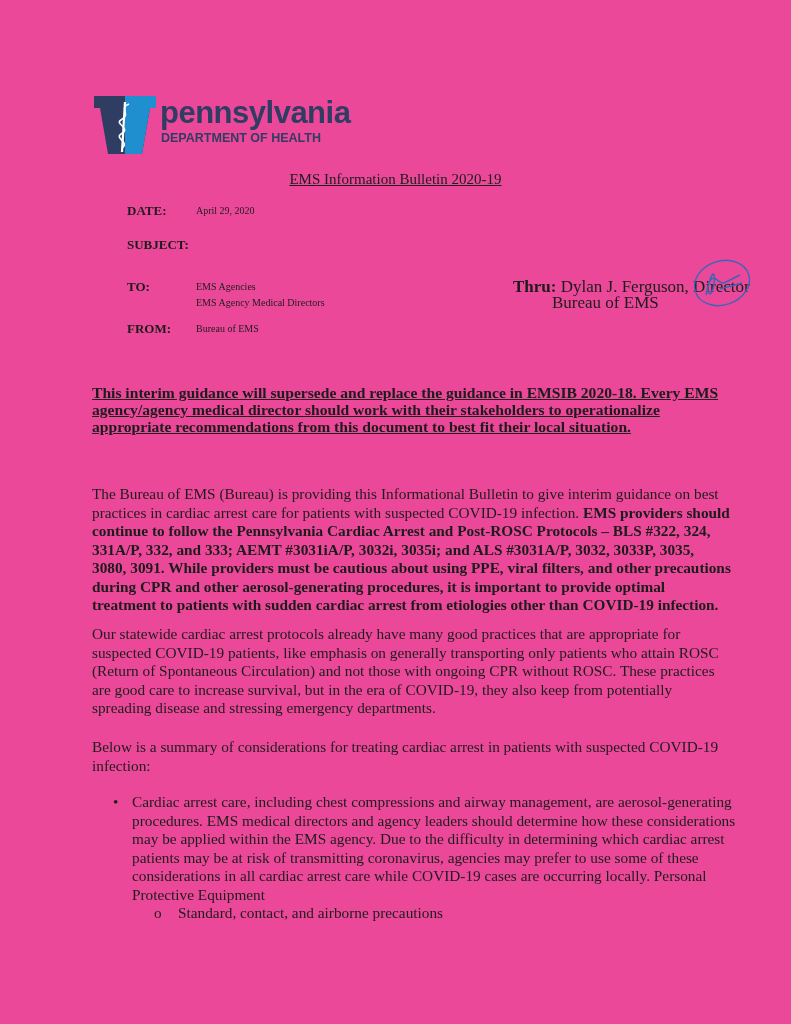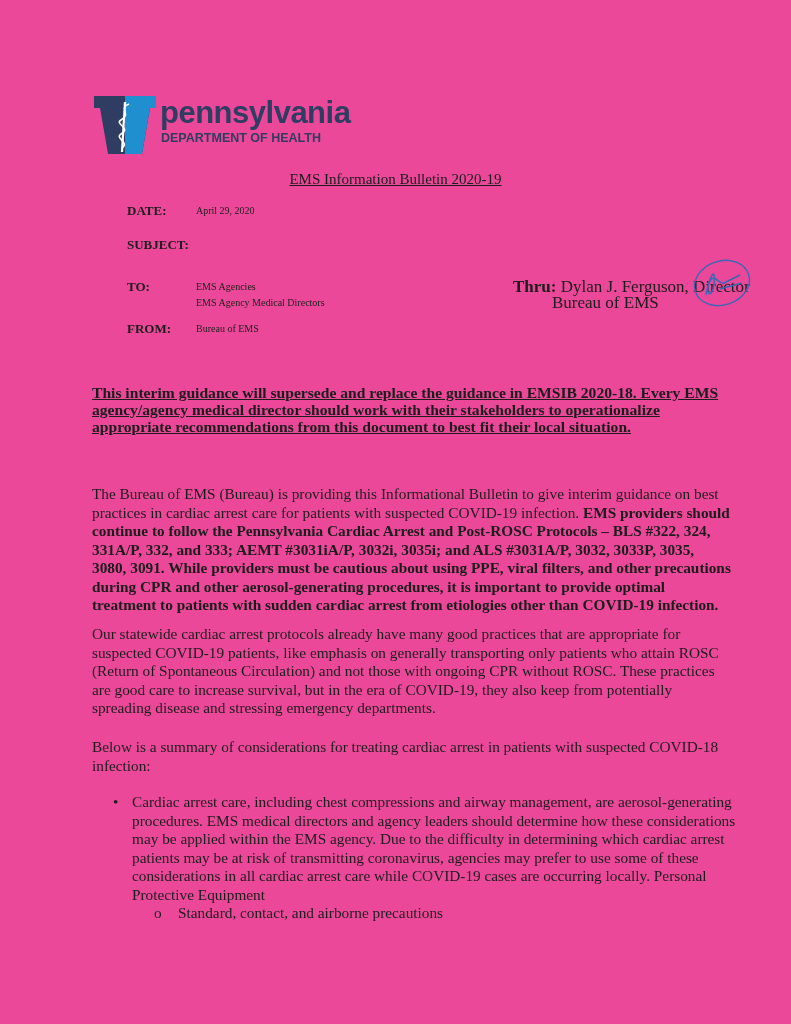--- a/index.html
+++ b/index.html
@@ -86,21 +86,21 @@
   </div>
 
   <div class="notice">This interim guidance will supersede and replace the guidance in EMSIB 2020-18. Every EMS agency/agency medical director should work with their stakeholders to operationalize appropriate recommendations from this document to best fit their local situation.</div>
 
   <div class="para" style="top:485px">
     <span>The Bureau of EMS (Bureau) is providing this Informational Bulletin to give interim guidance on best practices in cardiac arrest care for patients with suspected COVID-19 infection. </span><b>EMS providers should continue to follow the Pennsylvania Cardiac Arrest and Post-ROSC Protocols – BLS #322, 324, 331A/P, 332, and 333; AEMT #3031iA/P, 3032i, 3035i; and ALS #3031A/P, 3032, 3033P, 3035, 3080, 3091. While providers must be cautious about using PPE, viral filters, and other precautions during CPR and other aerosol-generating procedures, it is important to provide optimal treatment to patients with sudden cardiac arrest from etiologies other than COVID-19 infection.</b>
   </div>
 
   <div class="para" style="top:625px">Our statewide cardiac arrest protocols already have many good practices that are appropriate for suspected COVID-19 patients, like emphasis on generally transporting only patients who attain ROSC (Return of Spontaneous Circulation) and not those with ongoing CPR without ROSC. These practices are good care to increase survival, but in the era of COVID-19, they also keep from potentially spreading disease and stressing emergency departments.</div>
 
-  <div class="para" style="top:738px">Below is a summary of considerations for treating cardiac arrest in patients with suspected COVID-18 infection:</div>
+  <div class="para" style="top:738px">Below is a summary of considerations for treating cardiac arrest in patients with suspected COVID-19 infection:</div>
 
   <div class="bullets">
     <div class="bullet">
       <span class="dot">•</span>
       <span>Cardiac arrest care, including chest compressions and airway management, are aerosol-generating procedures. EMS medical directors and agency leaders should determine how these considerations may be applied within the EMS agency. Due to the difficulty in determining which cardiac arrest patients may be at risk of transmitting coronavirus, agencies may prefer to use some of these considerations in all cardiac arrest care while COVID-19 cases are occurring locally. Personal Protective Equipment</span>
     </div>
     <div class="sub-bullet">
       <span class="circ">o</span>
       <span>Standard, contact, and airborne precautions</span>
     </div>

